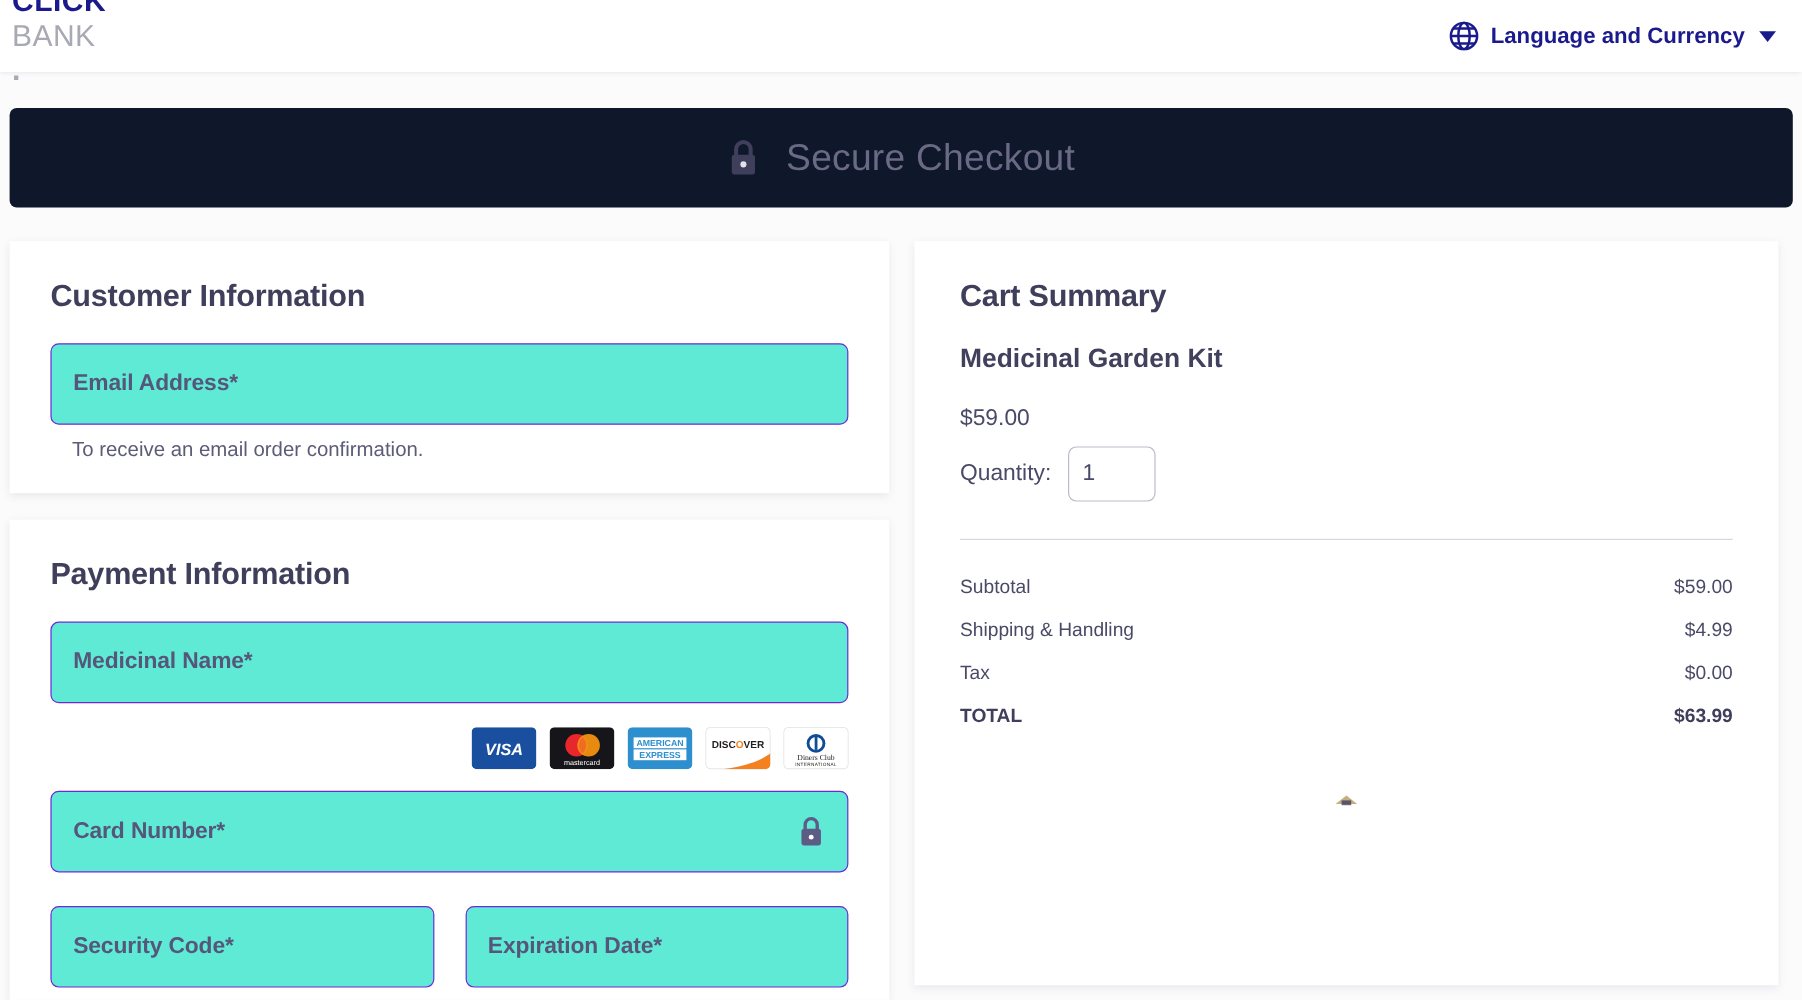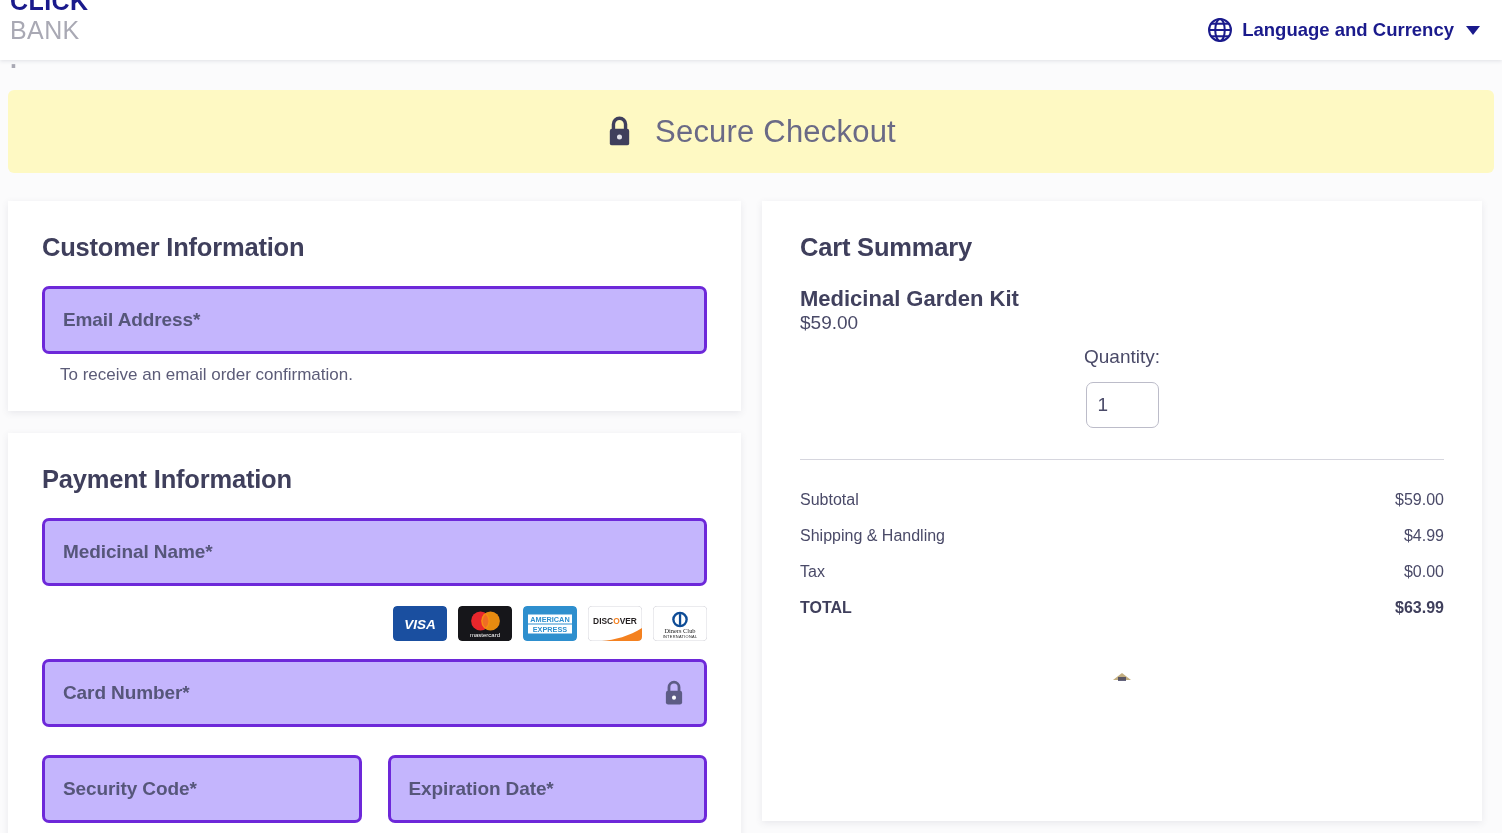--- a/index.html
+++ b/index.html
@@ -50,21 +50,21 @@
     border-left: 7.5px solid transparent;
     border-right: 7.5px solid transparent;
     border-top: 9px solid #1a1a8c;
     margin-left: 3px;
   }
 
   
   .banner-wrap { padding: 30px 8px 0 8px; background: #fbfbfc; }
   .secure-banner {
     height: 83px;
-    background: #fef9c3;
+    background: #0f172a;
     border-radius: 6px;
     display: flex;
     align-items: center;
     justify-content: center;
     gap: 22px;
   }
   .lock-banner { width: 27px; height: 33px; display: block; }
   .secure-text {
     font-size: 31px;
     color: #6a6a86;
@@ -100,23 +100,23 @@
     font-weight: 700;
     color: #3f3f5c;
     letter-spacing: -0.2px;
     margin-bottom: 24px;
   }
 
   
   .field {
     position: relative;
     height: 68px;
-    border: 3px solid #6d28d9;
+    border: 1px solid #6d28d9;
     border-radius: 7px;
-    background: #c4b5fd;
+    background: #5eead4;
     display: flex;
     align-items: center;
     padding: 0 18px;
   }
   .field-label {
     font-size: 19px;
     font-weight: 700;
     color: #56567a;
     letter-spacing: -0.1px;
   }
@@ -151,27 +151,28 @@
     border-radius: 4px;
     overflow: hidden;
     display: block;
   }
 
   
   .product-name {
     font-size: 22px;
     font-weight: 700;
     color: #41415e;
+    margin-bottom: 26px;
   }
   .product-price {
     font-size: 19px;
     color: #4a4a68;
     margin-bottom: 12px;
   }
-  .qty-row { display: flex; align-items: center; gap: 14px; flex-direction: column; }
+  .qty-row { display: flex; align-items: center; gap: 14px; }
   .qty-label { font-size: 19px; color: #4a4a68; }
   .qty-input {
     width: 73px;
     height: 46px;
     border: 1px solid #bcbcc9;
     border-radius: 7px;
     font-size: 19px;
     color: #4a4a68;
     padding: 0 11px;
     font-family: "Liberation Sans", sans-serif;

